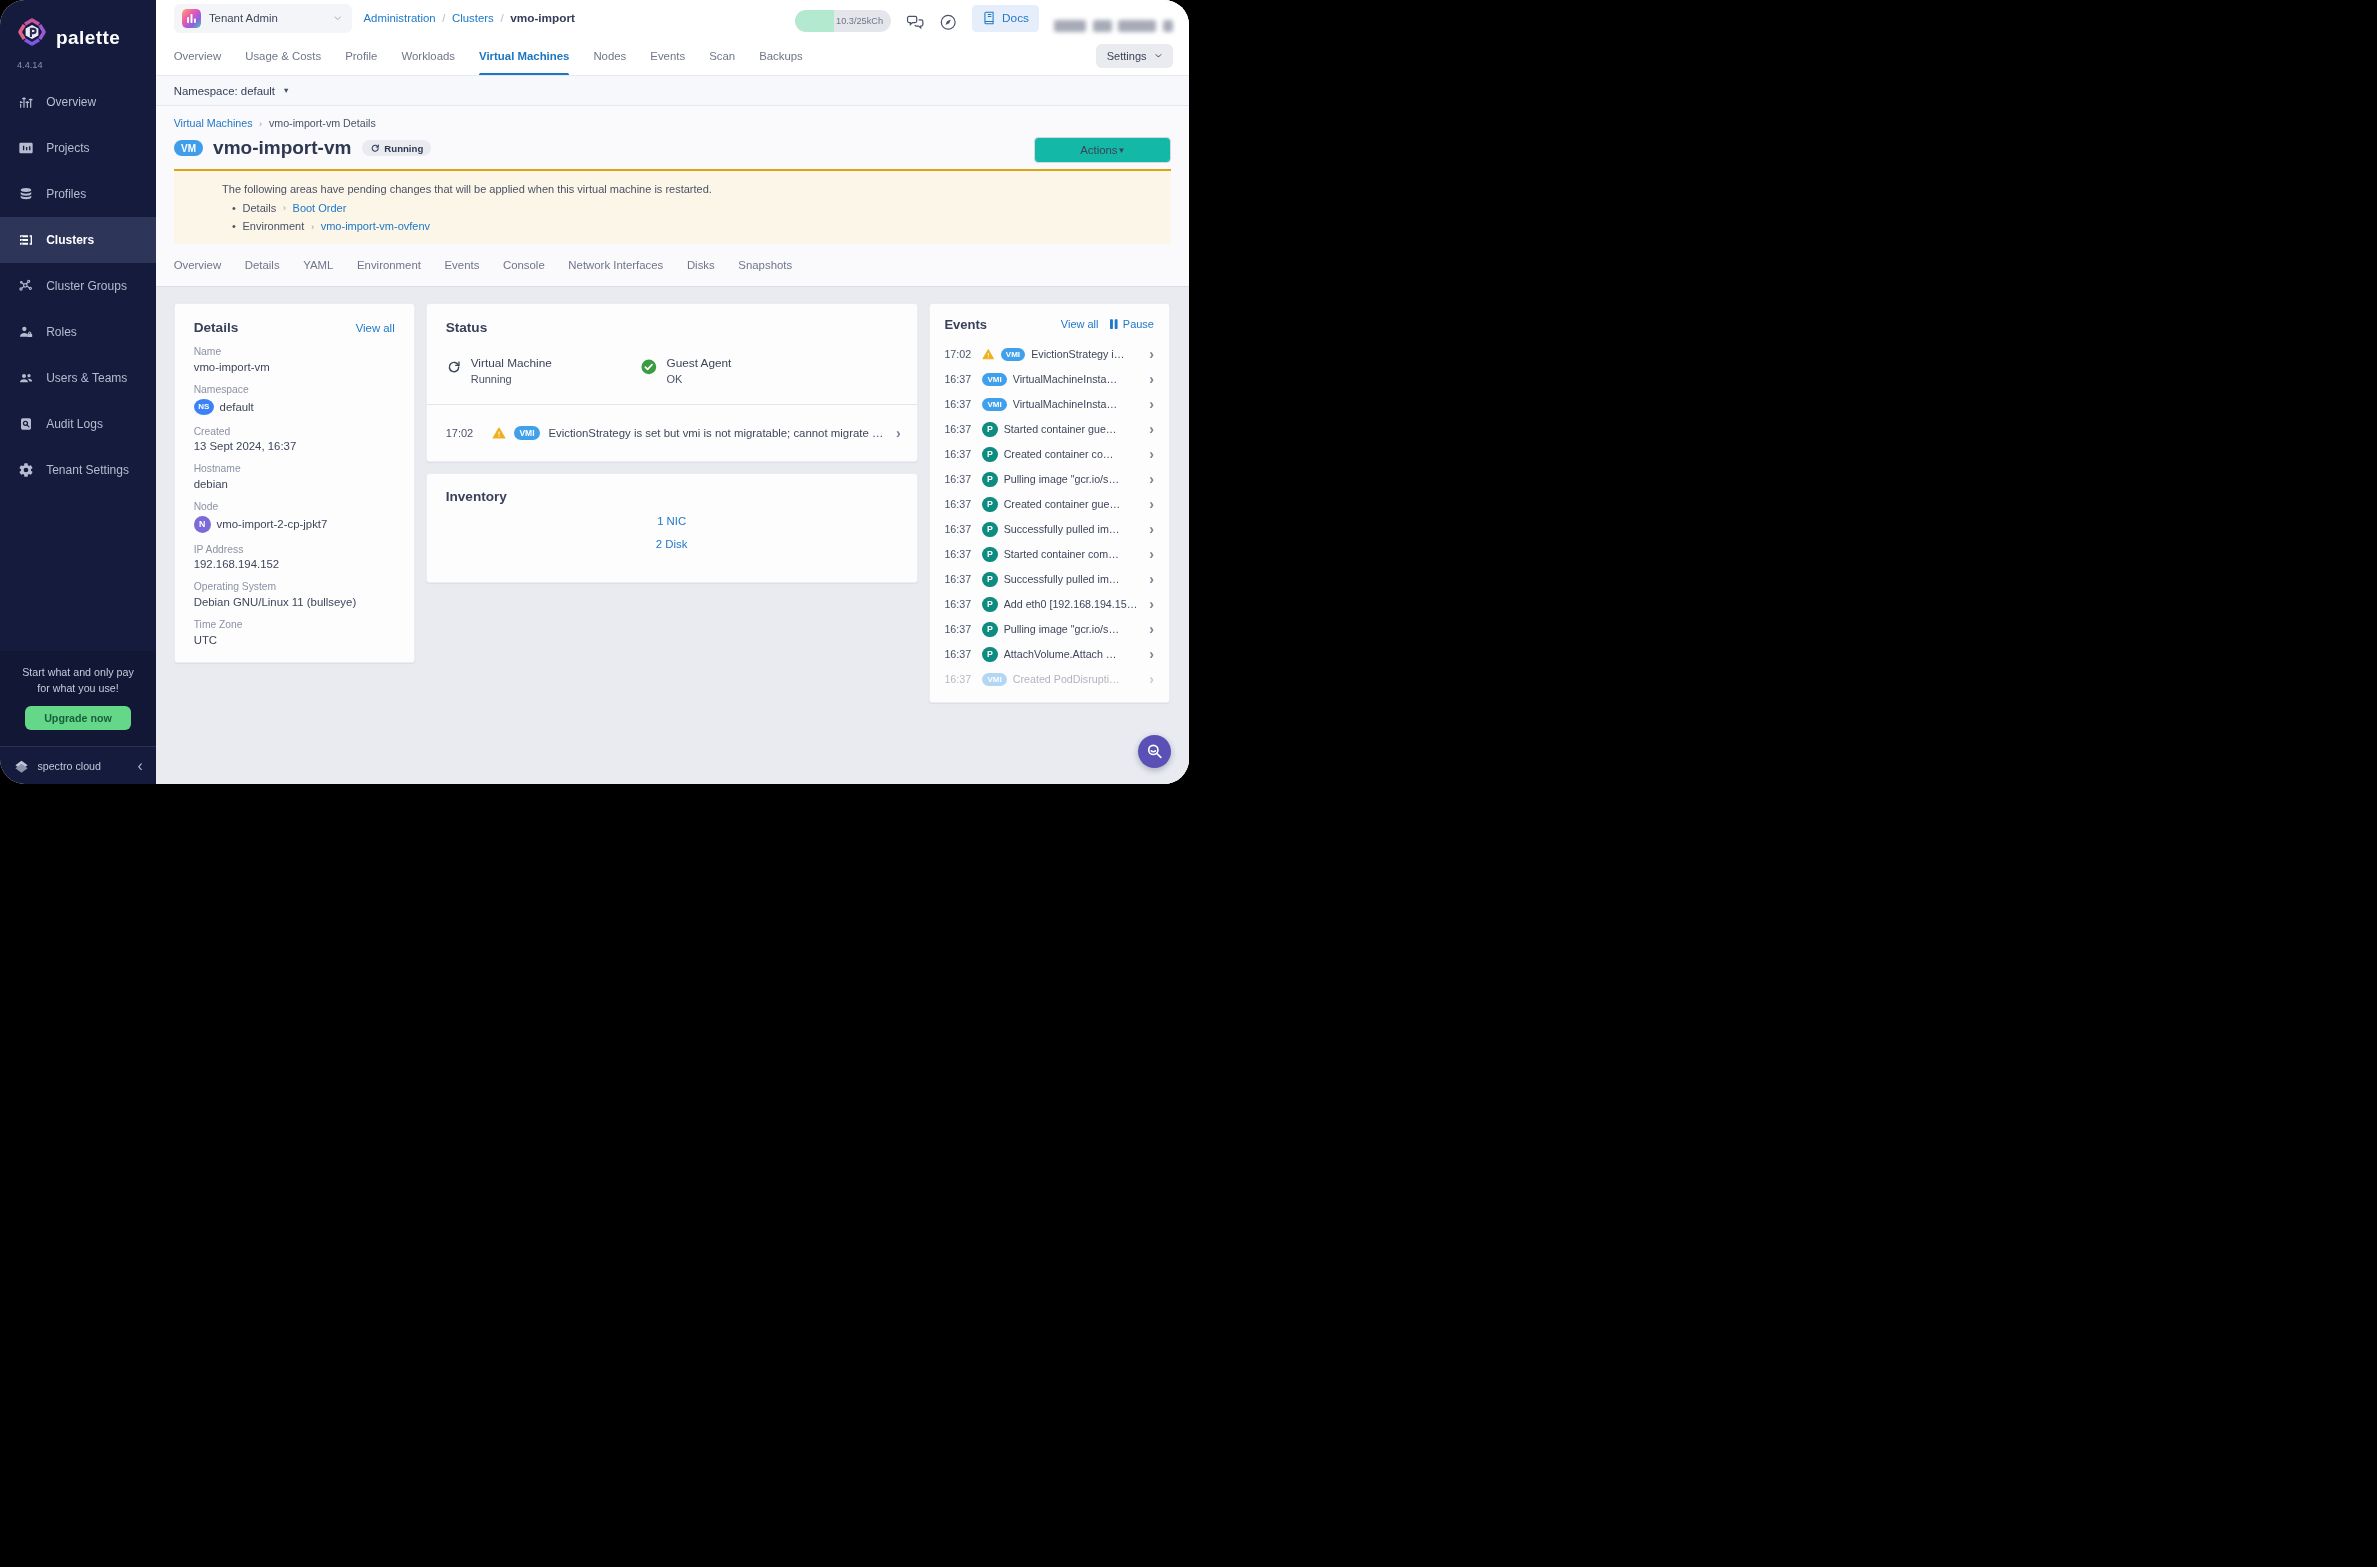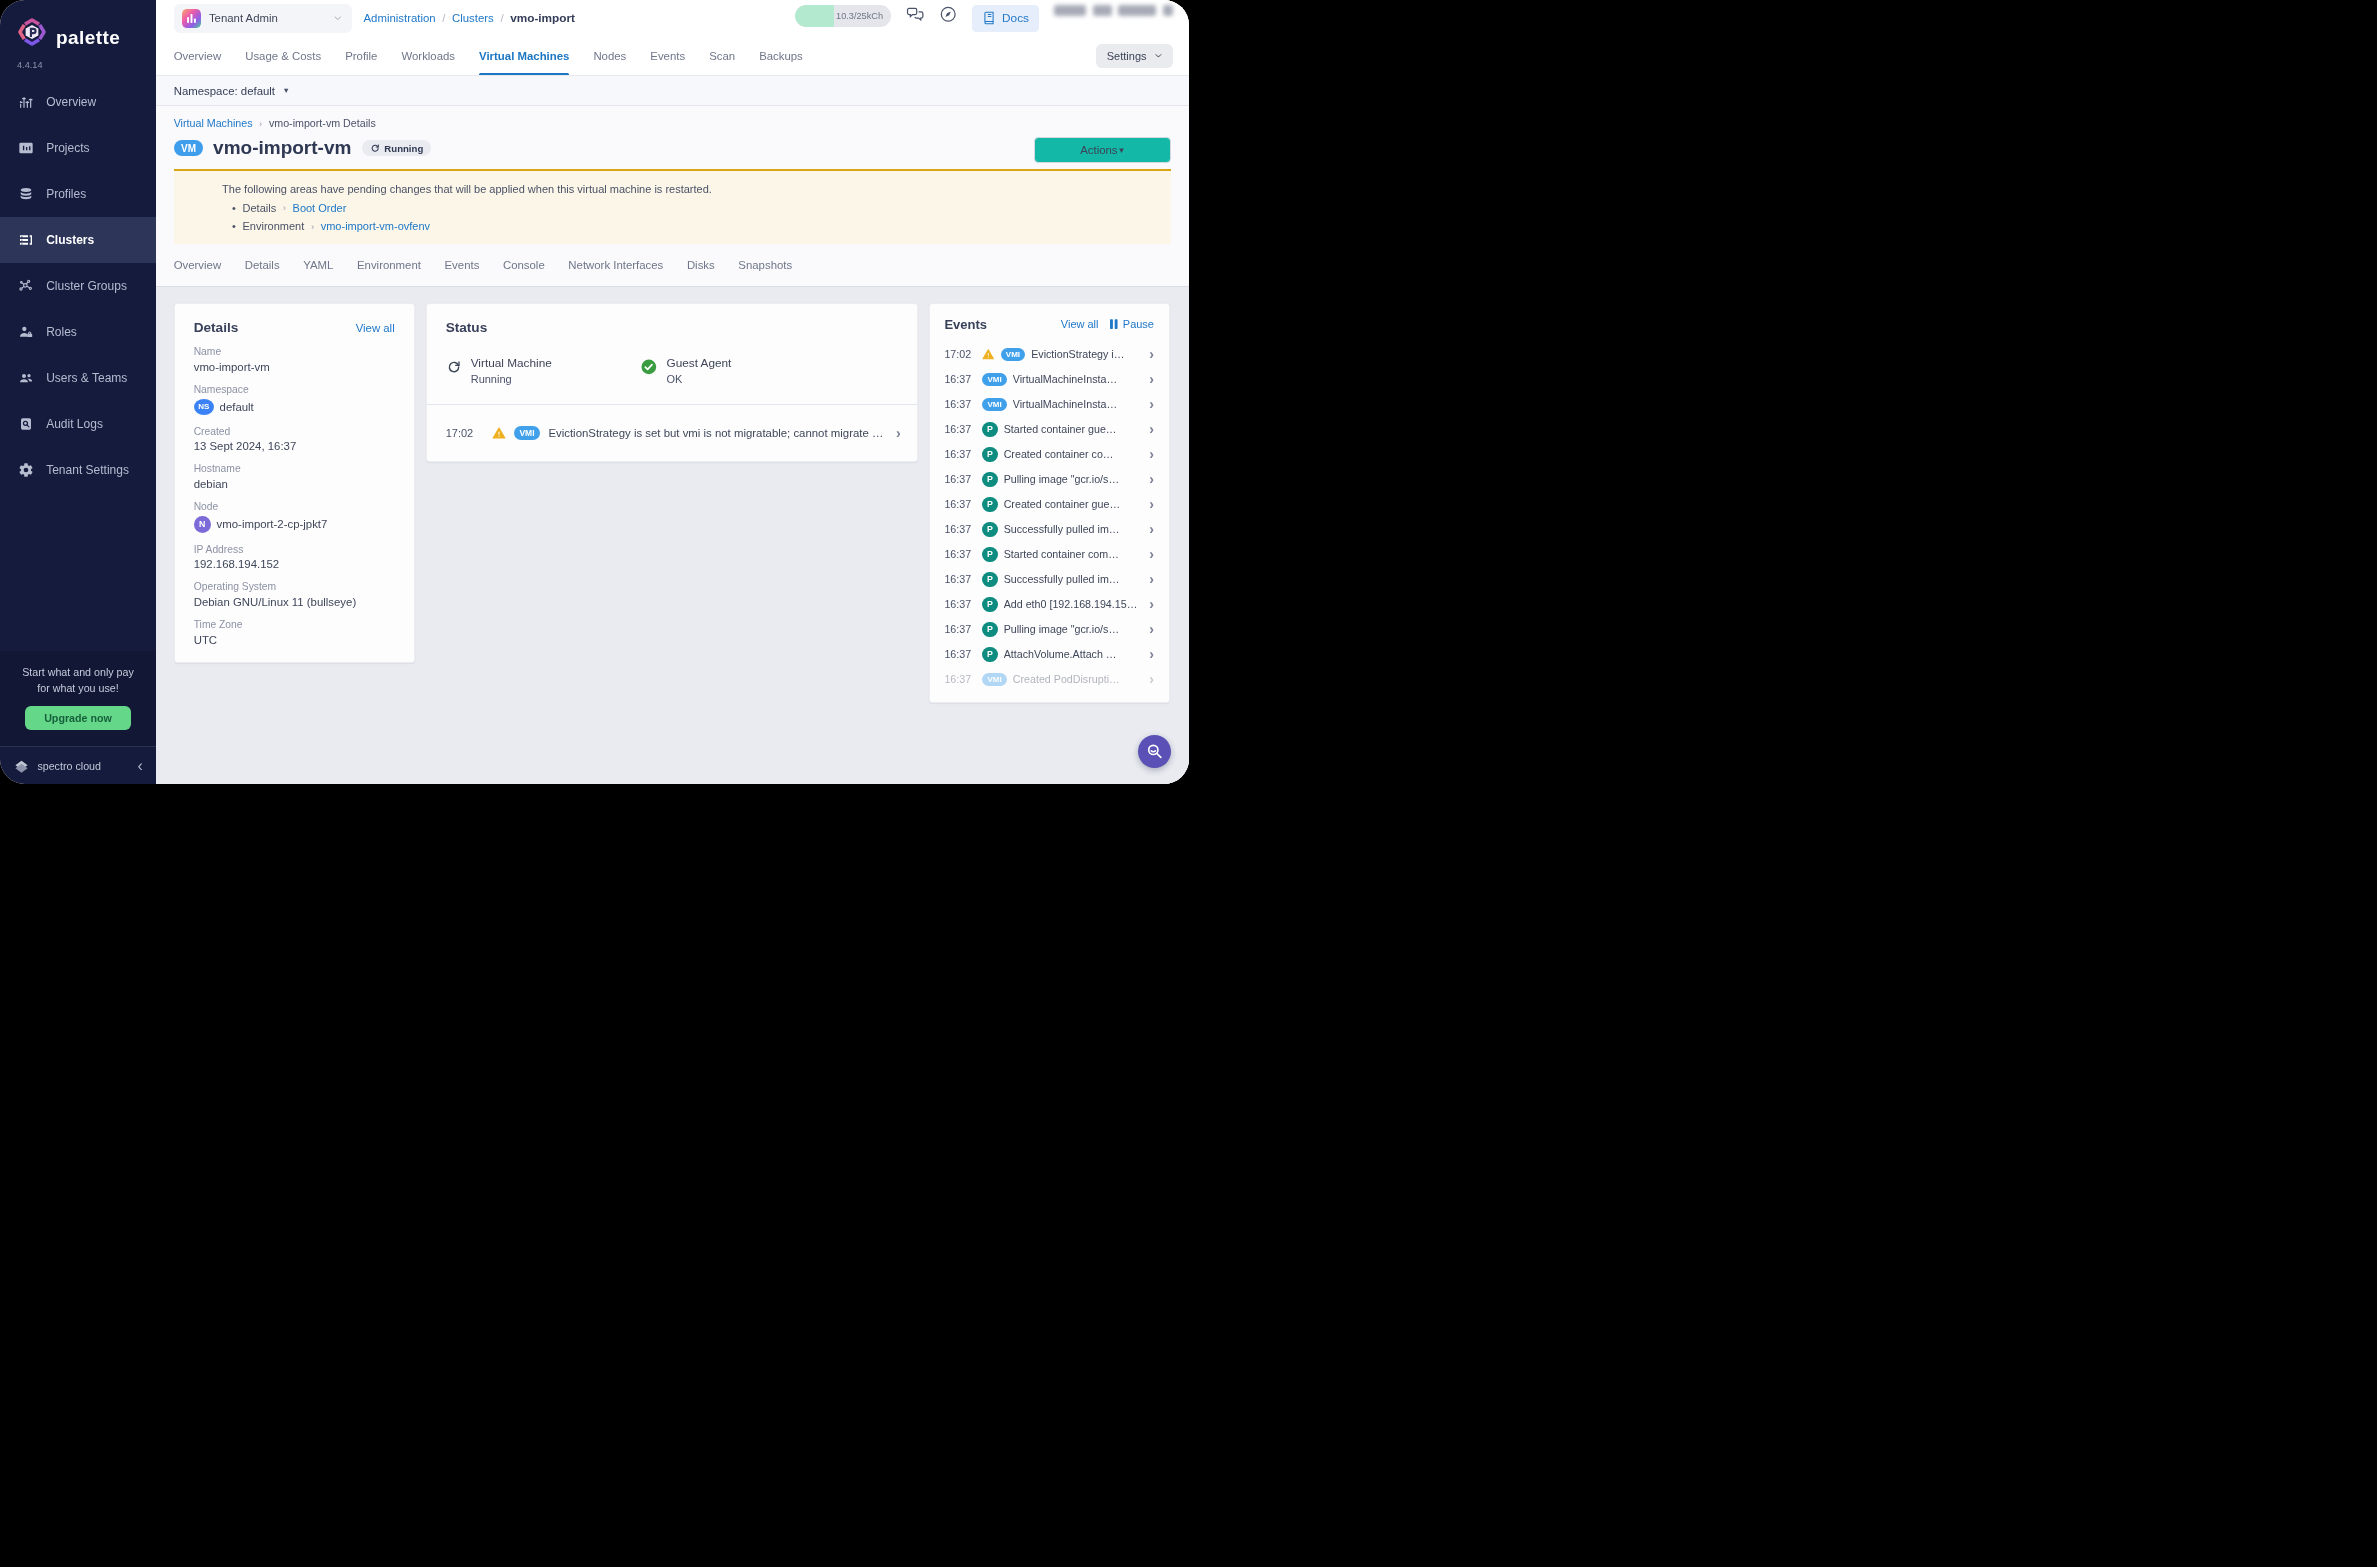--- a/index.html
+++ b/index.html
@@ -30,21 +30,21 @@
 
   .topbar { height:36px; display:flex; align-items:center; padding:0 16px 0 17.7px; background:#fff; }
   .tenant-select { display:flex; align-items:center; gap:7.4px; background:#f4f5f8; border-radius:5.9px; height:29px; width:178px; padding:0 8.8px; cursor:pointer; }
   .tenant-icon { width:19px; height:19px; border-radius:4.4px; }
   .tenant-label { flex:1; font-size:11.4px; color:#3f4658; }
   .chev { stroke:#9aa0b0; }
   .crumbs { display:flex; align-items:center; gap:6.6px; margin-left:11.8px; font-size:11.4px; }
   .crumb-link { color:#2078c8; cursor:pointer; }
   .crumb-sep { color:#b6bac6; }
   .crumb-current { color:#343d58; font-weight:bold; font-size:11.8px; }
-  .top-right { margin-left:auto; display:flex; align-items:flex-start; gap:14.7px; }
+  .top-right { margin-left:auto; display:flex; align-items:flex-end; gap:14.7px; }
   .usage-pill { position:relative; width:96px; height:22px; border-radius:11px; background:#e4e6eb; overflow:hidden; }
   .usage-fill { position:absolute; left:0; top:0; bottom:0; width:41%; background:#b2e9cf; border-radius:11px 0 0 11px; }
   .usage-text { position:absolute; right:8px; top:0; line-height:22px; font-size:9.2px; color:#6f7587; }
   .icon-btn { background:none; border:none; cursor:pointer; display:flex; align-items:center; }
   .docs-btn { display:flex; align-items:center; gap:5.9px; background:#e7eefb; border:none; border-radius:4.4px; height:27px; padding:0 10.3px; color:#2078c8; font-size:11.8px; cursor:pointer; }
   .redact { display:flex; align-items:center; gap:6.6px; filter:blur(2.2px); }
   .redact span { display:inline-block; height:11.8px; border-radius:2.2px; background:#a7abb7; }
   .r1{width:32px} .r2{width:19px; background:#8d92a0} .r3{width:38px; background:#c3c6cf} .r4{width:10.3px; background:#d4d6dd}
 
   .tabsbar { height:40px; display:flex; align-items:center; padding:0 16px 0 17.7px; background:#fff; border-bottom:0.7px solid #e8e9ee; }
@@ -464,20 +464,25 @@
                 <path d="M12 3.5 22 20.5H2z" fill="#eeb01f" stroke="#eeb01f" stroke-width="2" stroke-linejoin="round"></path>
                 <rect x="11.1" y="9.4" width="1.8" height="5.4" rx=".9" fill="#fff"></rect>
                 <circle cx="12" cy="17.3" r="1.1" fill="#fff"></circle>
               </svg>
             <span class="vmi-pill">VMI</span>
             <span class="se-text">EvictionStrategy is set but vmi is not migratable; cannot migrate V…</span>
             <span class="row-chev">›</span>
           </div>
         </section>
 
+        <section class="card inventory-card">
+          <h2 class="card-title">Inventory</h2>
+          <span class="link inv-link">1 NIC</span>
+          <span class="link inv-link">2 Disk</span>
+        </section>
       </div>
 
       <section class="card events-card">
         <div class="ev-head">
           <h2 class="ev-title">Events</h2>
           <div class="ev-actions">
             <span class="link" style="font-size:11px">View all</span>
             <button class="pause-btn">
               <svg width="9.6" height="10.3" viewBox="0 0 14 14">
                   <rect x="1.5" width="4.2" height="14" rx="1" fill="#2078c8"></rect>

